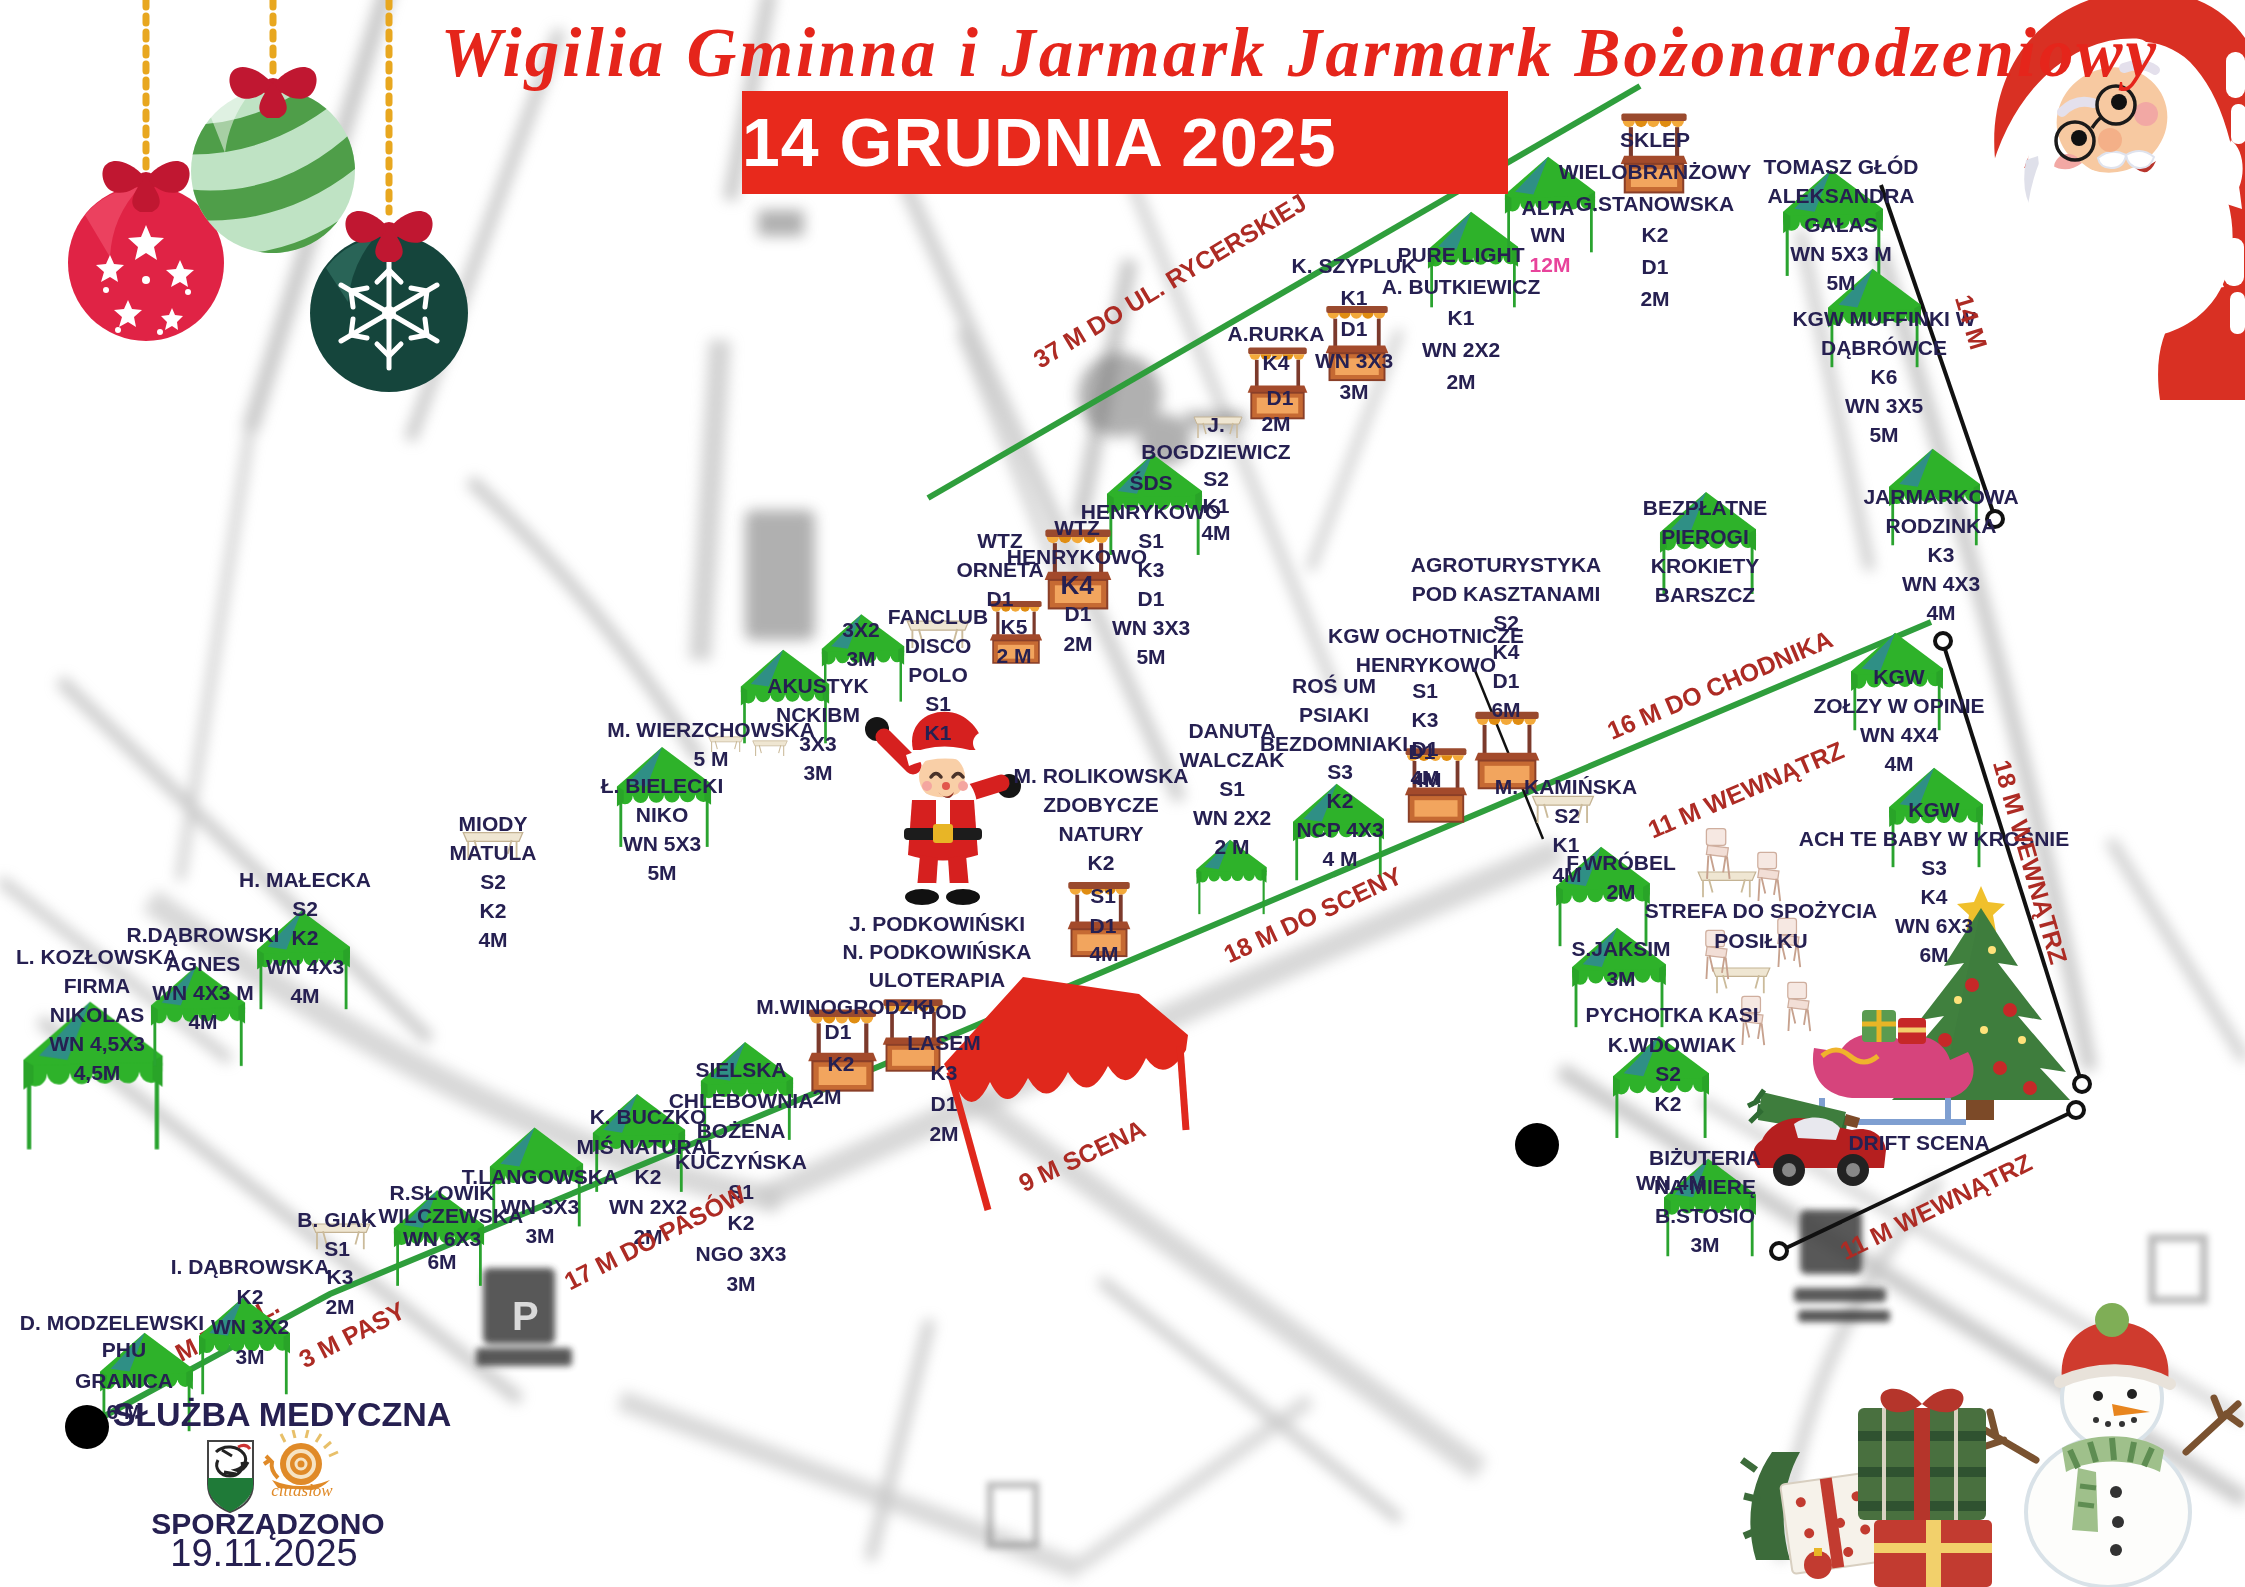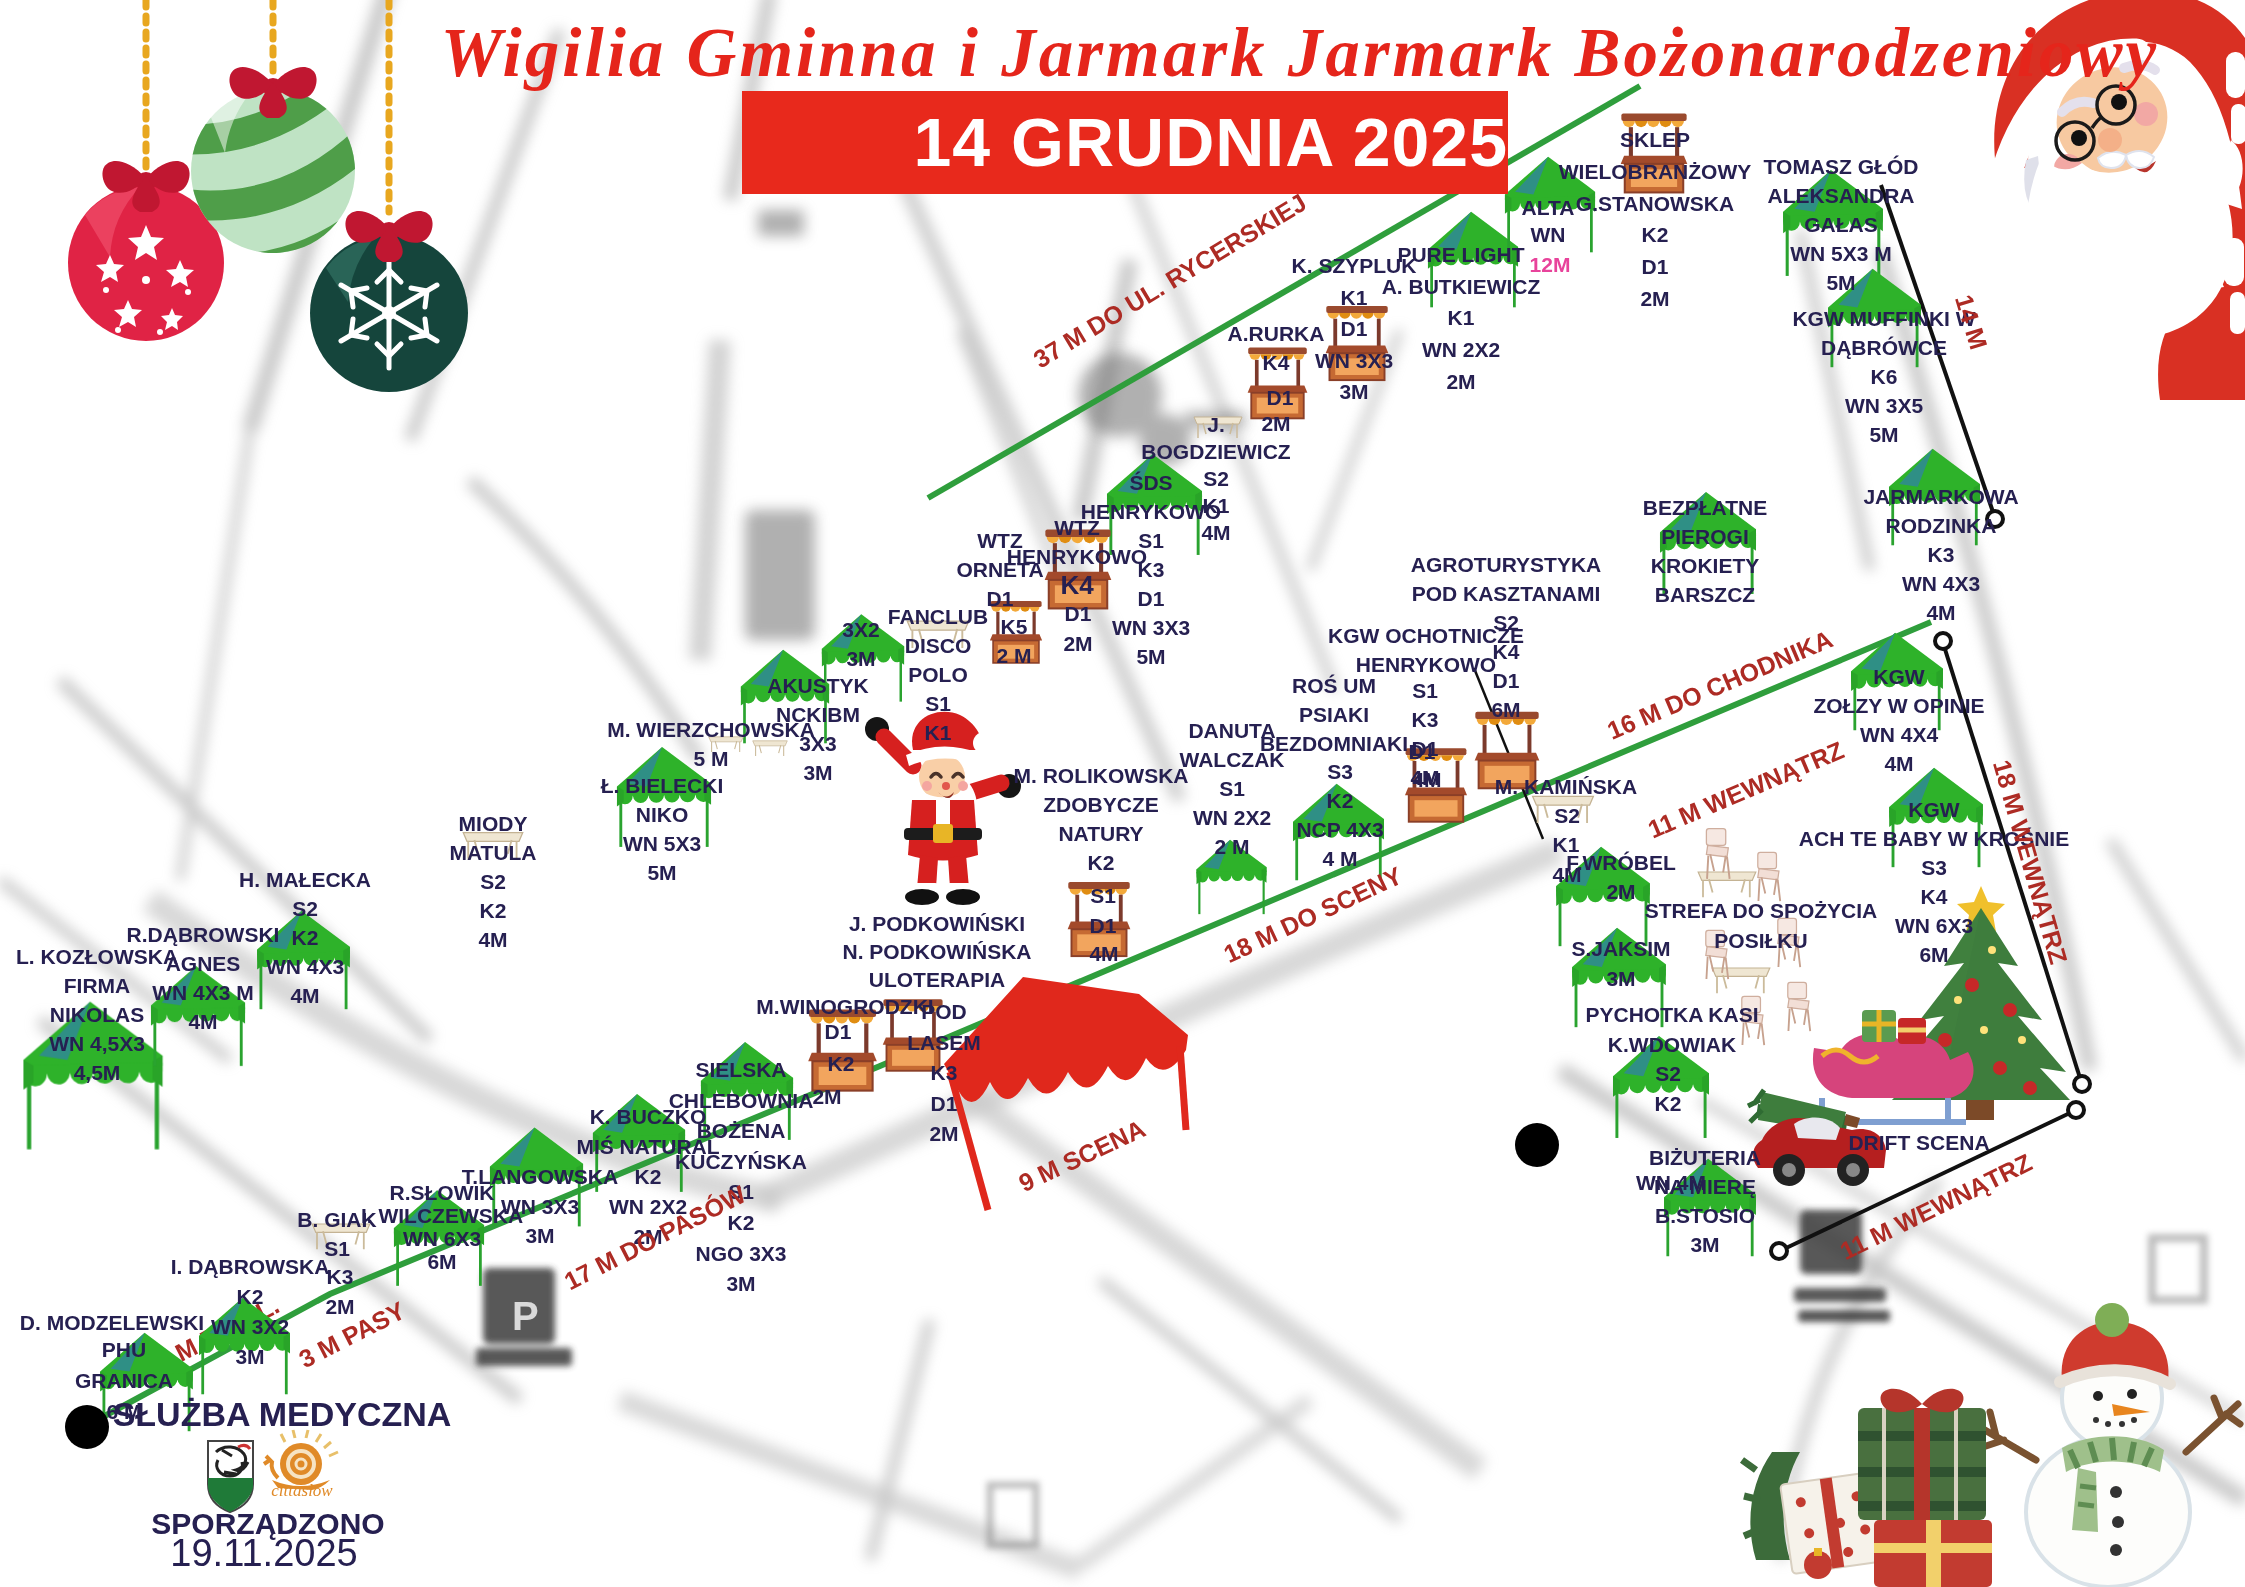--- a/index.html
+++ b/index.html
@@ -1,21 +1,21 @@
 <!DOCTYPE html>
 <html><head><meta charset="utf-8">
 <style>
 html,body{margin:0;padding:0;}
 #page{position:relative;width:2245px;height:1587px;background:#fff;overflow:hidden;font-family:"Liberation Sans",sans-serif;}
 #page svg.lay{position:absolute;left:0;top:0;}
 .t{position:absolute;transform:translate(-50%,0);font-weight:bold;font-size:21px;line-height:29px;color:#262051;text-align:center;white-space:nowrap;z-index:5;}
 .r{position:absolute;font-weight:bold;font-size:25px;color:#ad2b24;white-space:nowrap;z-index:5;}
 .title{position:absolute;left:1300px;top:14px;transform:translate(-50%,0);color:#e5251b;font-family:"Liberation Serif",serif;font-style:italic;font-weight:bold;font-size:69px;letter-spacing:3px;white-space:nowrap;z-index:6;}
 .banner{position:absolute;left:742px;top:91px;width:766px;height:103px;background:#e8291c;z-index:6;}
-.banner div{color:#fff;font-weight:bold;font-size:68px;text-align:right;line-height:103px;letter-spacing:1px;}
+.banner div{color:#fff;font-weight:bold;font-size:68px;text-align:left;line-height:103px;letter-spacing:1px;}
 </style></head>
 <body>
 <div id="page">
 <svg class="lay" width="2245" height="1587" viewBox="0 0 2245 1587">
 <defs>
 <filter id="bl" x="-40%" y="-40%" width="180%" height="180%">
           <feGaussianBlur stdDeviation="7"></feGaussianBlur>
         </filter>
 <filter id="bl2" x="-40%" y="-40%" width="180%" height="180%">
           <feGaussianBlur stdDeviation="3"></feGaussianBlur>

